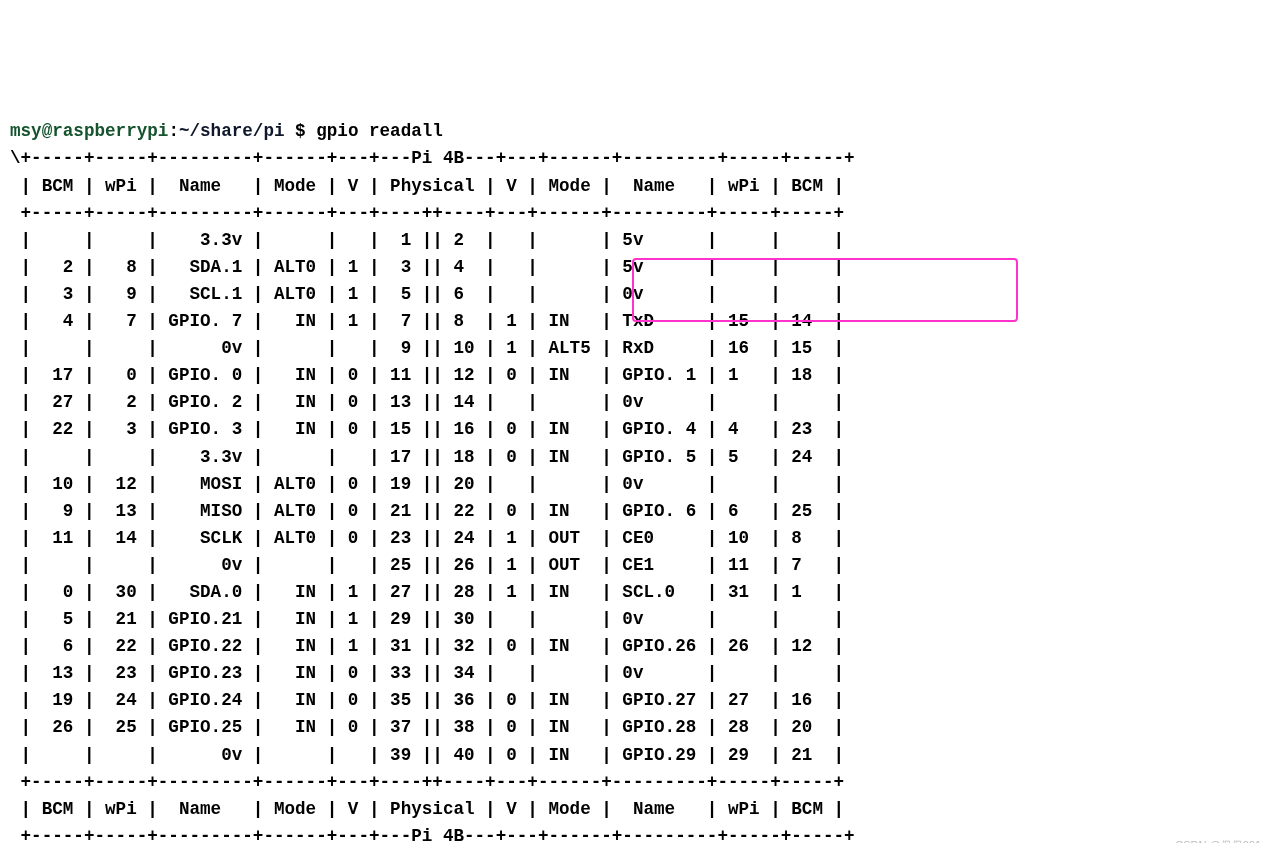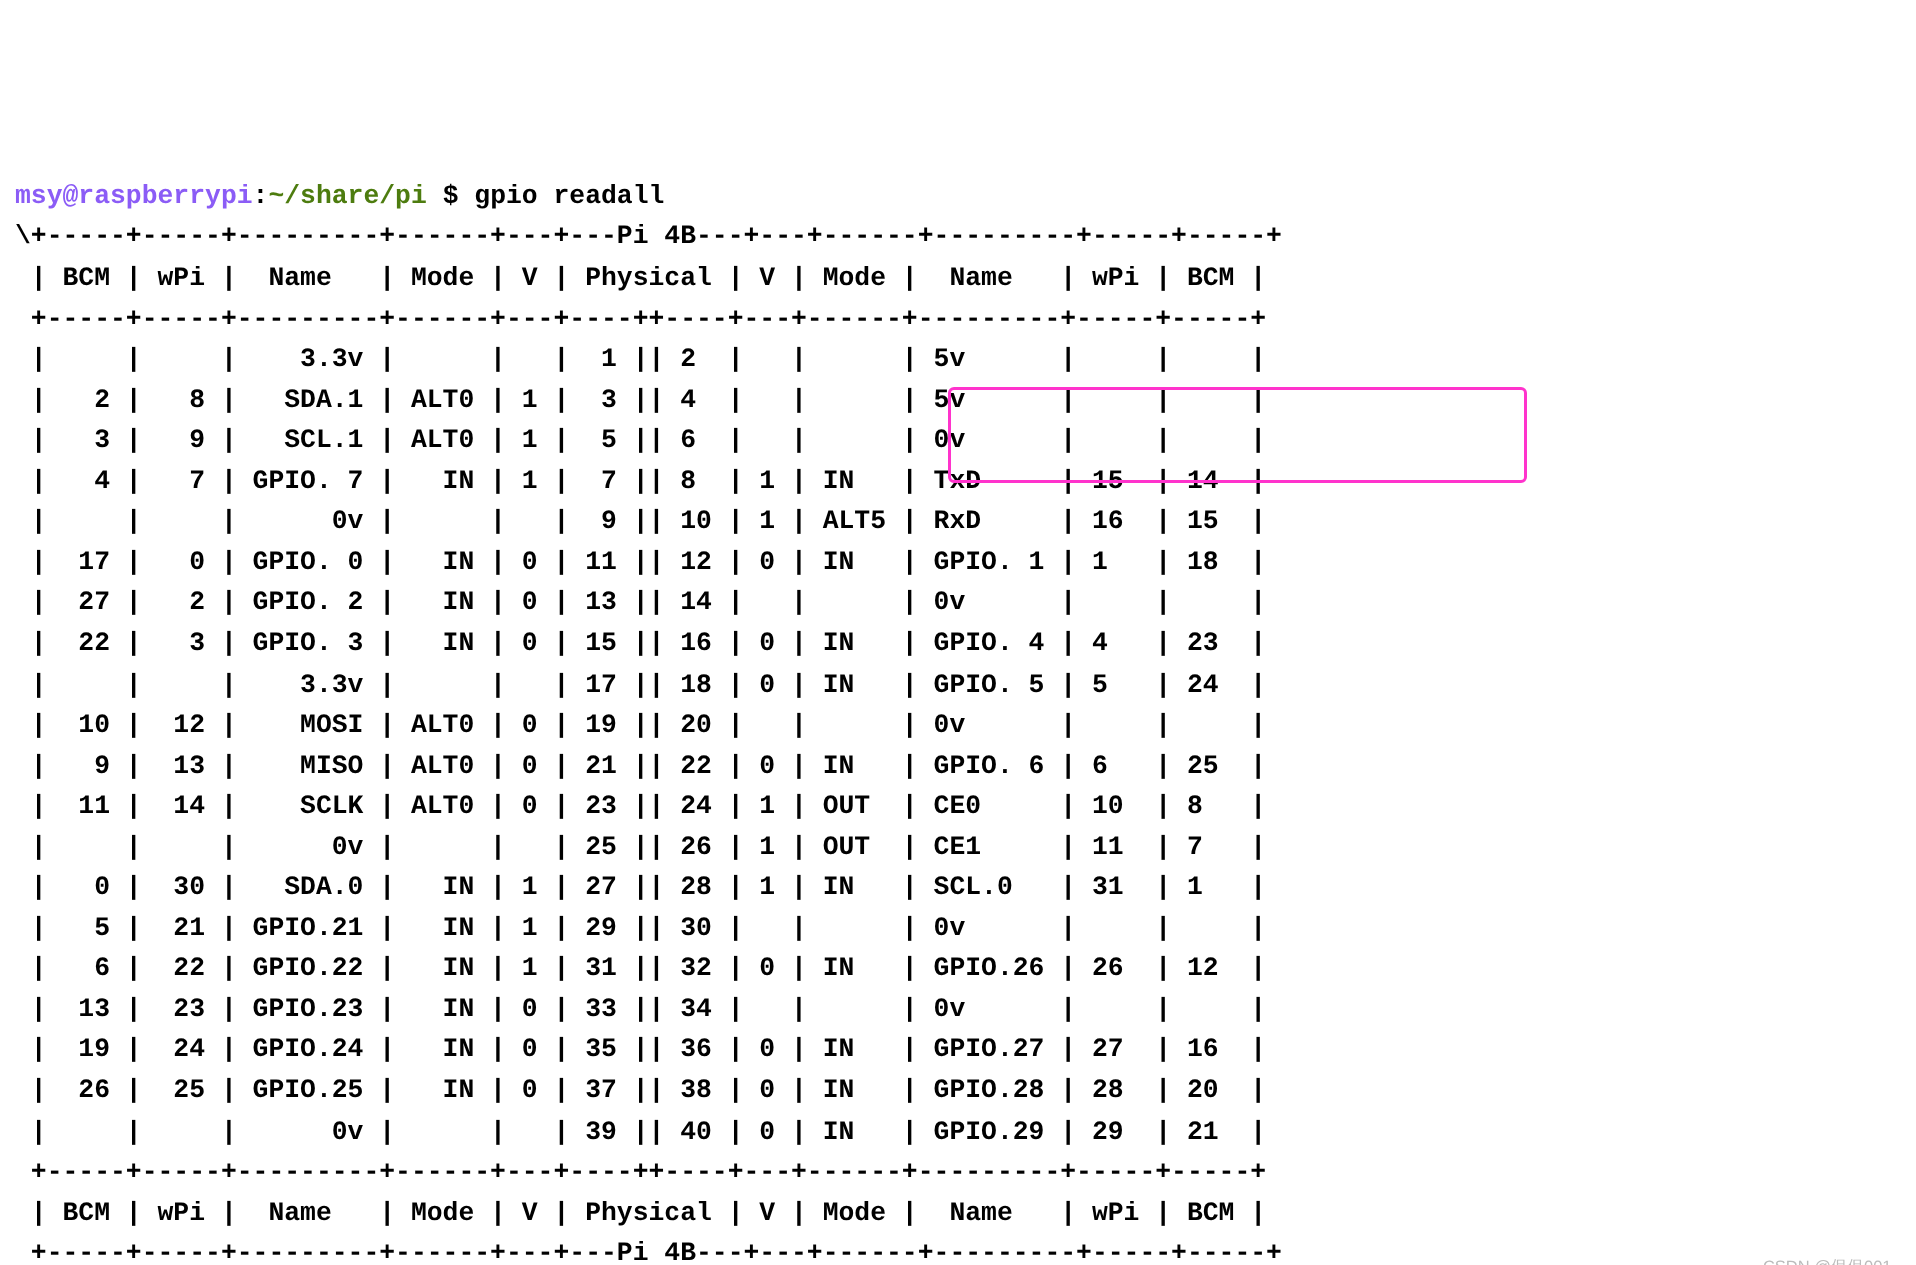--- a/index.html
+++ b/index.html
@@ -6,22 +6,22 @@
     margin: 0;
     padding: 10px;
     background: #ffffff;
     font-family: "Courier New", Courier, monospace;
     font-size: 17.6px;
     line-height: 1.54;
     font-weight: bold;
     color: #000;
     white-space: pre;
   }
-  .prompt-user { color: #8b5cf6; }
-  .prompt-path { color: #4d7c0f; margin-top: 44px; }
+  .prompt-user { color: #14532d; }
+  .prompt-path { color: #0f172a; margin-top: 44px; }
   .prompt-rest { color: #000; }
   .highlight-box {
     border: 2.5px solid #ff33cc;
     border-radius: 4px;
     position: absolute;
     pointer-events: none;
   }
   .watermark {
     position: absolute;
     color: #bbb;

